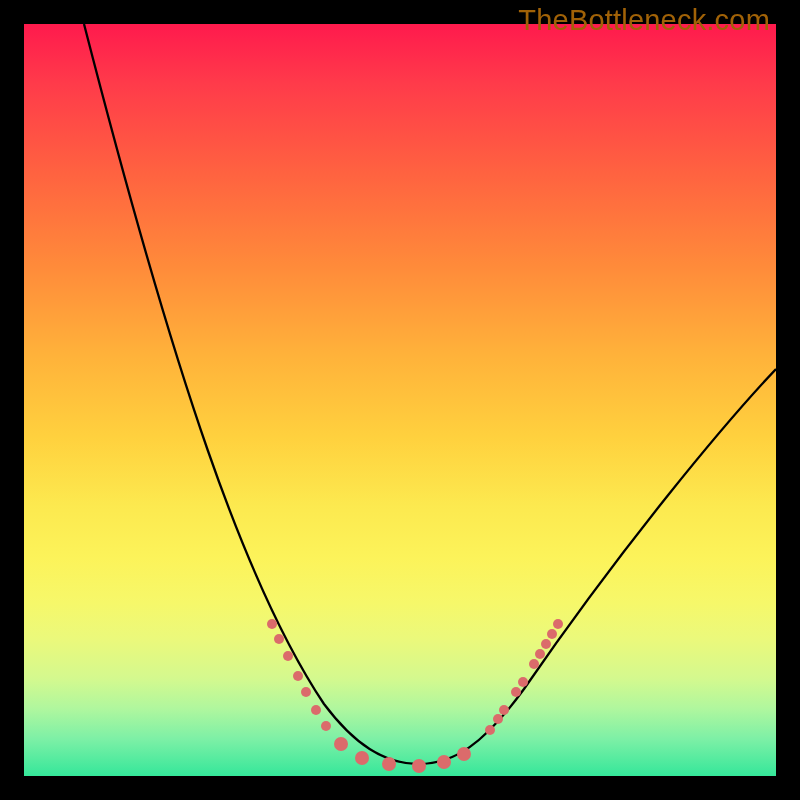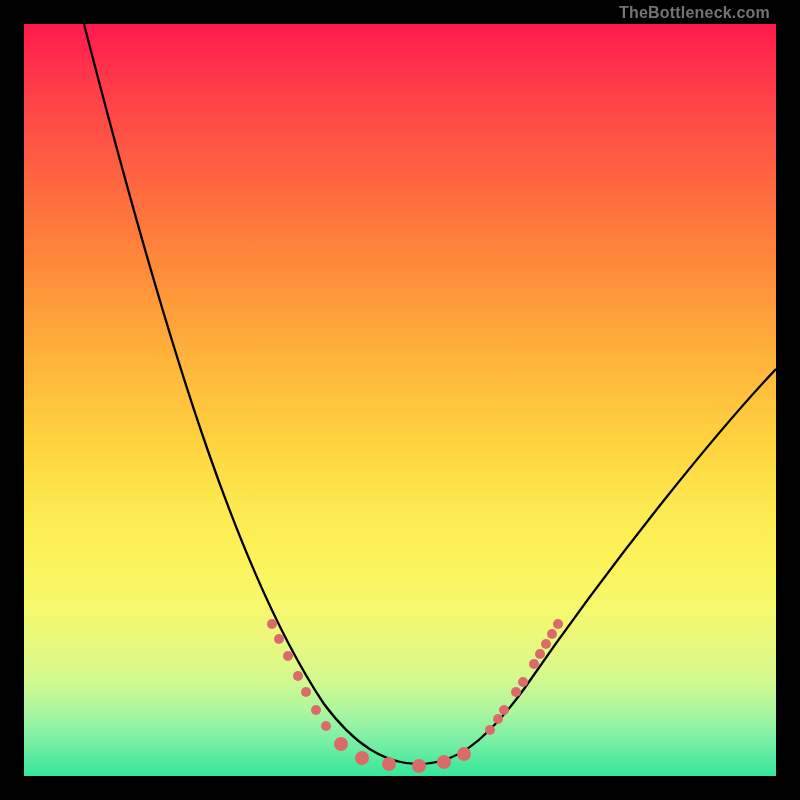--- a/index.html
+++ b/index.html
@@ -30,23 +30,23 @@
       #eaf97c 82%,
       #d4f98e 87%,
       #b0f79e 91%,
       #7ef0a6 95%,
       #35e79a 100%);
   }
   .watermark {
     position: absolute;
     top: 4px;
     right: 30px;
-    color: #737373;
-    font-size: 16px;
-    font-weight: 700;
+    color: #a16207;
+    font-size: 29px;
+    font-weight: 400;
     letter-spacing: 0.2px;
     z-index: 10;
   }
   svg.curve {
     position: absolute;
     left: 0;
     top: 0;
     width: 752px;
     height: 752px;
     z-index: 5;

